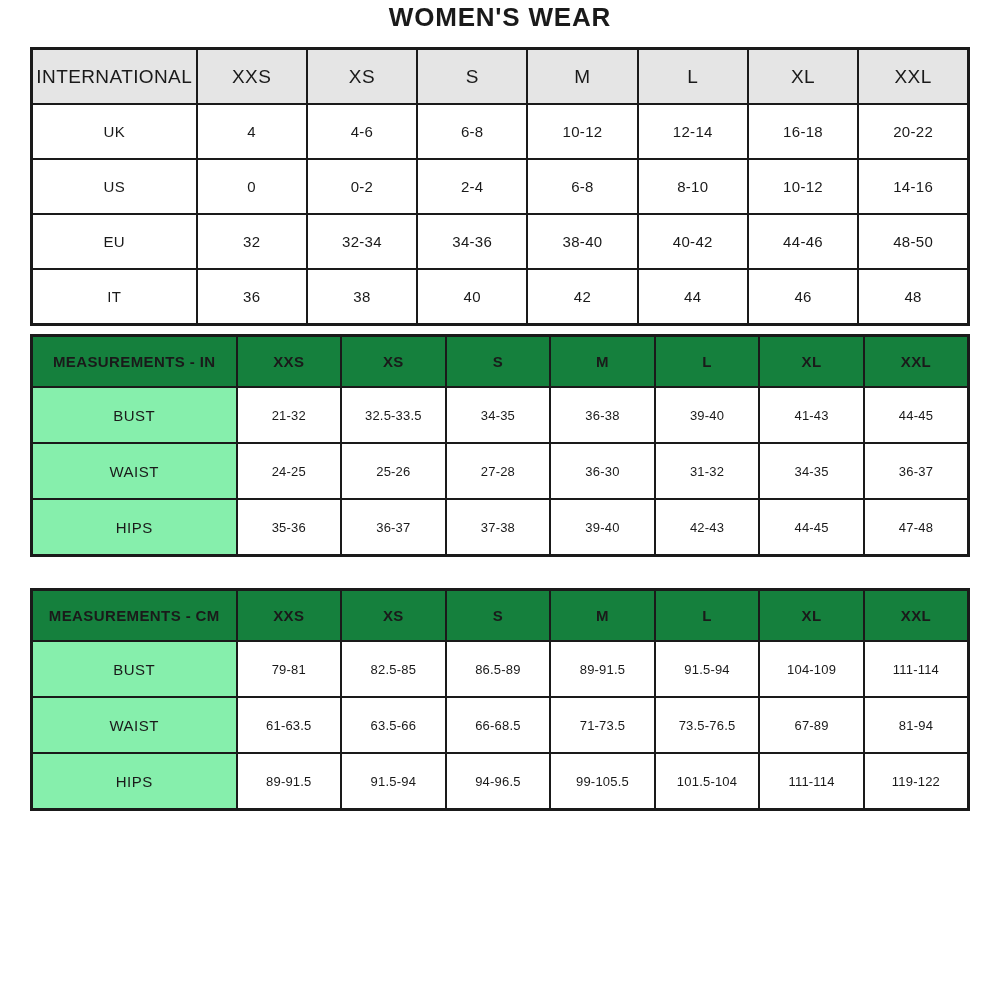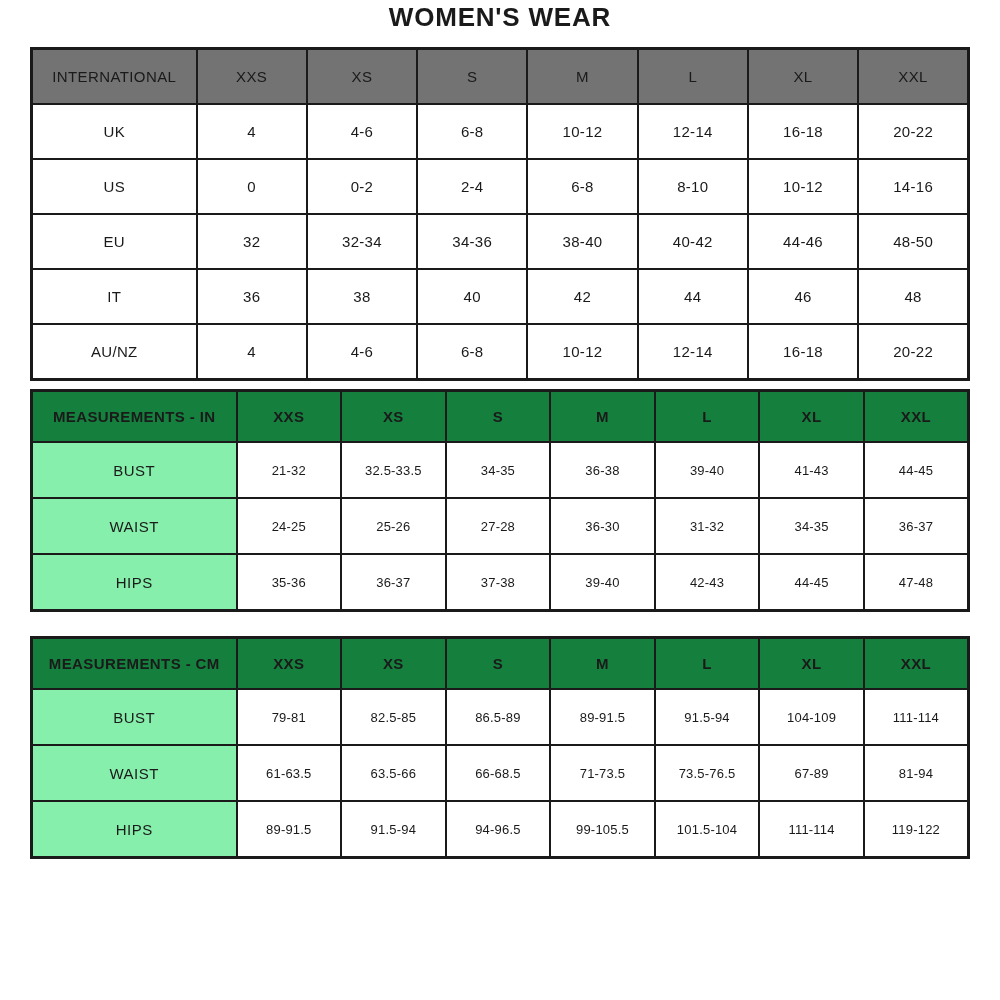--- a/index.html
+++ b/index.html
@@ -40,24 +40,24 @@
   .t1 col.c-label { width: 165px; }
   .t1 .band {
     background: #d9d9d9;
     height: 50px;
     font-size: 15px;
     font-weight: 700;
     letter-spacing: 0.6px;
   }
   .t1 .colhead th {
     height: 53px;
-    font-size: 15px;
+    font-size: 19px;
     font-weight: 400;
     letter-spacing: 0.4px;
-    background: #737373;
+    background: #e5e5e5;
   }
   .t1 tbody td {
     height: 53px;
     font-size: 15px;
     font-weight: 400;
     letter-spacing: 0.3px;
   }
   .t1 { margin-bottom: 8px; }
   
   .tm col.c-label { width: 205px; }
@@ -74,21 +74,21 @@
     font-weight: 400;
     letter-spacing: 0.5px;
     background: #86efac;
   }
   .tm tbody td {
     height: 54px;
     font-size: 13px;
     font-weight: 400;
     letter-spacing: 0.2px;
   }
-  .t3 { margin-top: 24px; border-radius: 21px; }
+  .t3 { margin-top: 31px; border-radius: 21px; }
 </style>
 </head>
 <body>
 
 <div class="page">
 
   <div class="title">WOMEN'S WEAR</div>
 
   <table class="tbl t1">
     <colgroup>
@@ -141,30 +141,20 @@
       <tr>
         <td>IT</td>
         <td>36</td>
         <td>38</td>
         <td>40</td>
         <td>42</td>
         <td>44</td>
         <td>46</td>
         <td>48</td>
       </tr>
-      <tr>
-        <td>AU/NZ</td>
-        <td>4</td>
-        <td>4-6</td>
-        <td>6-8</td>
-        <td>10-12</td>
-        <td>12-14</td>
-        <td>16-18</td>
-        <td>20-22</td>
-      </tr>
     </tbody>
   </table>
 
   <table class="tbl tm t2">
     <colgroup>
         <col class="c-label">
         <col span="7">
       </colgroup>
     <thead>
       <tr>

